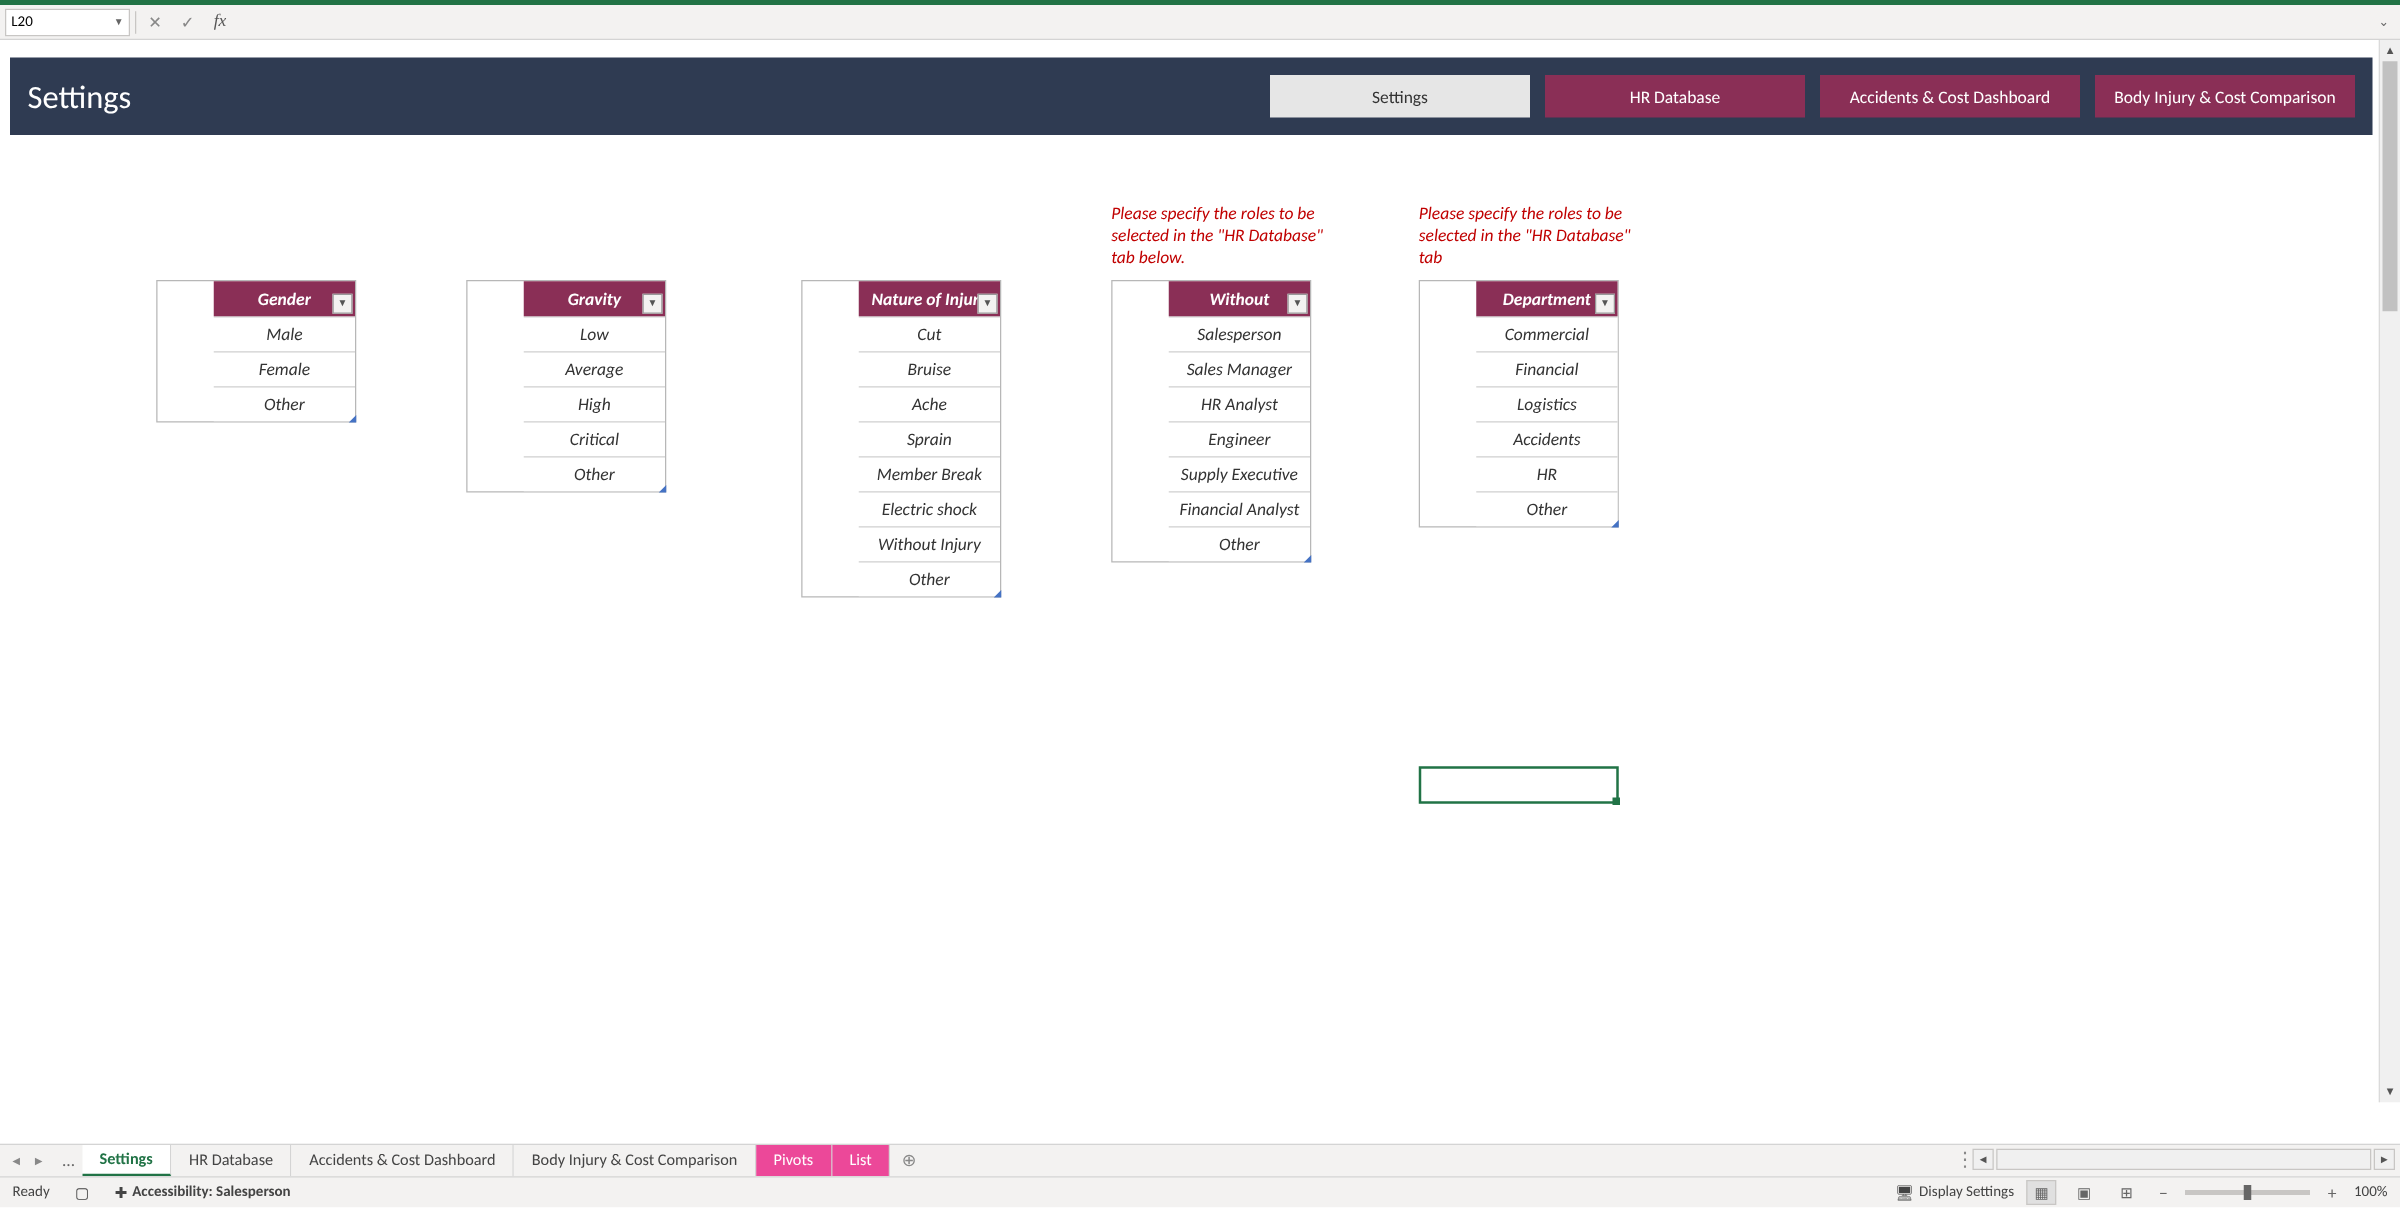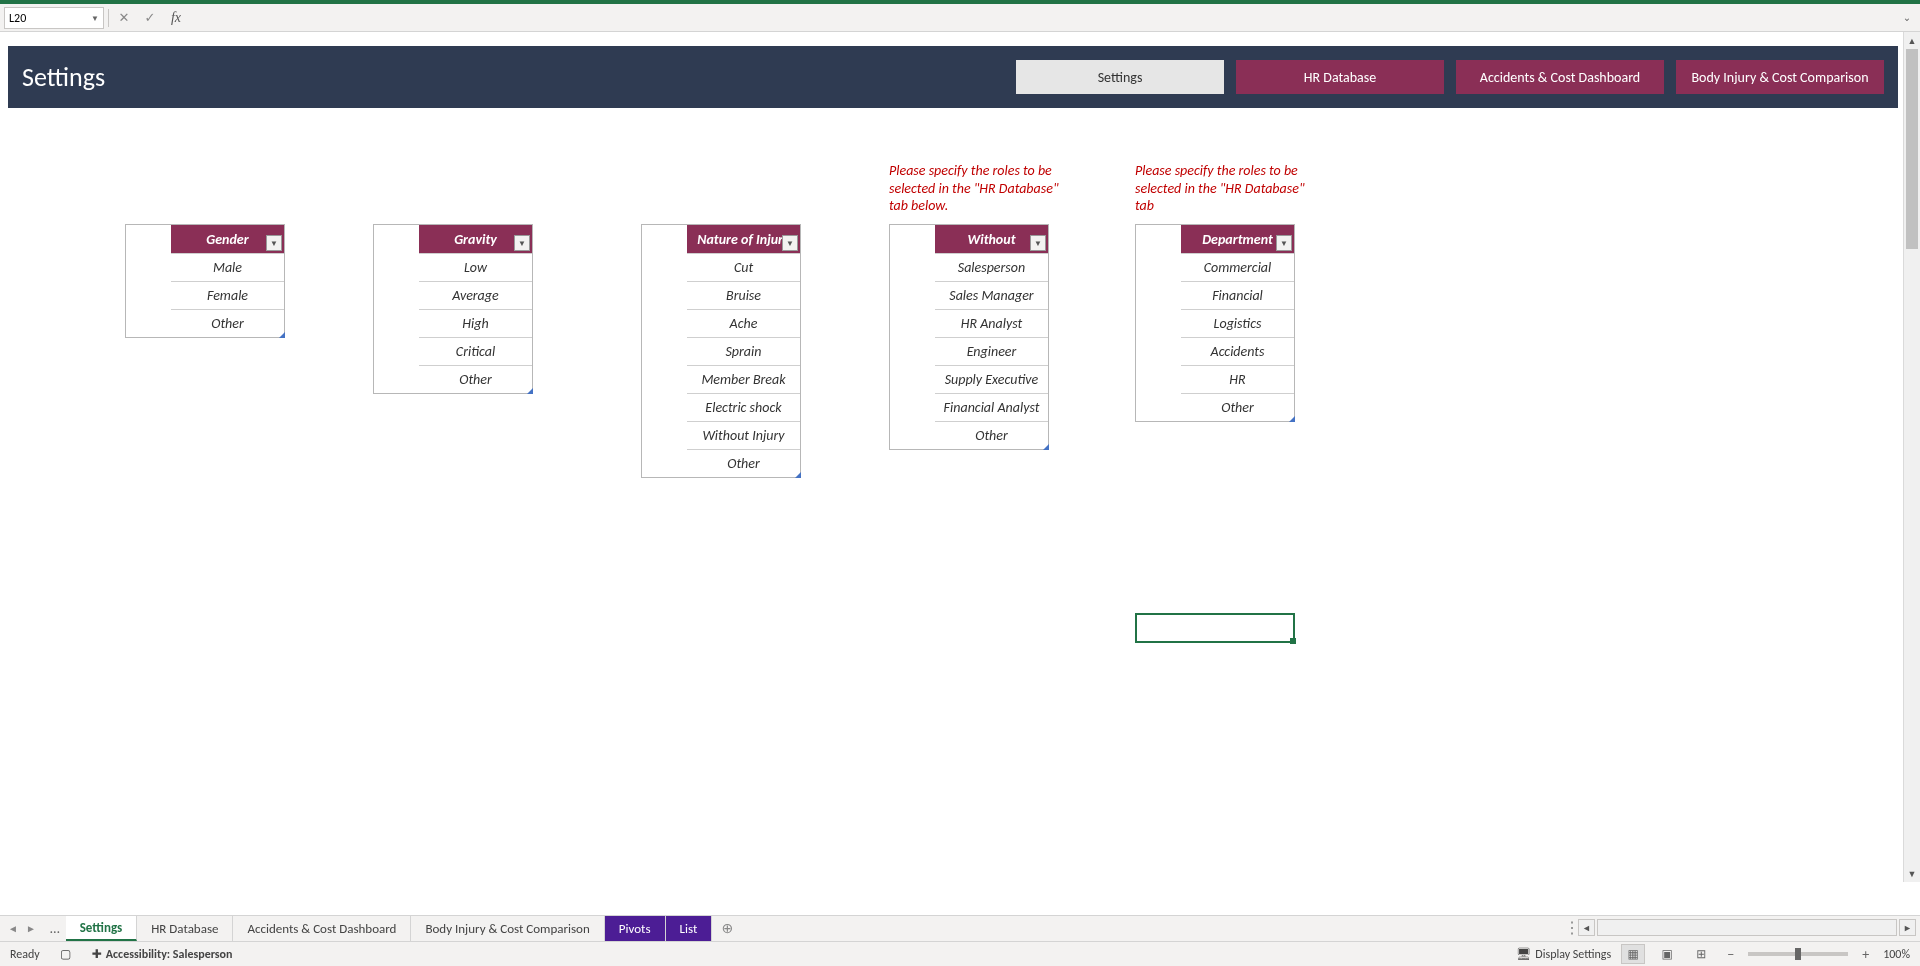--- a/index.html
+++ b/index.html
@@ -56,21 +56,21 @@
 .selected-cell { position: absolute; left: 1135px; top: 581px; width: 160px; height: 30px; border: 2px solid #217346; background: #fff; }
 .selected-cell::after { content: ''; position: absolute; right: -3px; bottom: -3px; width: 6px; height: 6px; background: #217346; }
 
 
 .tabs-bar { position: absolute; bottom: 25px; left: 0; right: 0; height: 26px; background: #f3f2f1; border-top: 1px solid #d4d4d4; display: flex; align-items: stretch; }
 .tab-nav { display: flex; align-items: center; padding: 0 6px; gap: 4px; }
 .tab-nav-btn { width: 14px; height: 18px; display: flex; align-items: center; justify-content: center; color: #888; font-size: 10px; cursor: pointer; }
 .dots { padding: 0 6px; color: #666; font-size: 14px; display: flex; align-items: center; }
 .sheet-tab { padding: 0 14px; display: flex; align-items: center; font-size: 13px; border-right: 1px solid #d4d4d4; cursor: pointer; color: #444; background: #f3f2f1; }
 .sheet-tab.active { background: #fff; color: #217346; font-weight: 600; border-bottom: 2px solid #217346; }
-.sheet-tab.dark { background: #4c1d95; color: #fff; }
+.sheet-tab.dark { background: #ec4899; color: #fff; }
 .new-sheet { width: 30px; display: flex; align-items: center; justify-content: center; color: #888; font-size: 14px; cursor: pointer; }
 
 .tabs-scroll { position: absolute; right: 4px; top: 3px; display: flex; align-items: center; gap: 2px; }
 .hscroll-btn { width: 17px; height: 17px; background: #f0f0f0; border: 1px solid #c8c6c4; display: flex; align-items: center; justify-content: center; font-size: 9px; color: #555; cursor: pointer; }
 .hscroll-track { width: 300px; height: 17px; background: #f0f0f0; border: 1px solid #c8c6c4; position: relative; }
 .hscroll-thumb { position: absolute; left: 0; top: 0; width: 0; height: 100%; background: #c1c1c1; }
 .tabs-split { width: 8px; height: 17px; display:flex; align-items:center; justify-content:center; color:#888; }
 
 
 .status-bar { position: absolute; bottom: 0; left: 0; right: 0; height: 25px; background: #f3f2f1; border-top: 1px solid #d4d4d4; display: flex; align-items: center; padding: 12px 10px; font-size: 12px; color: #444; }

